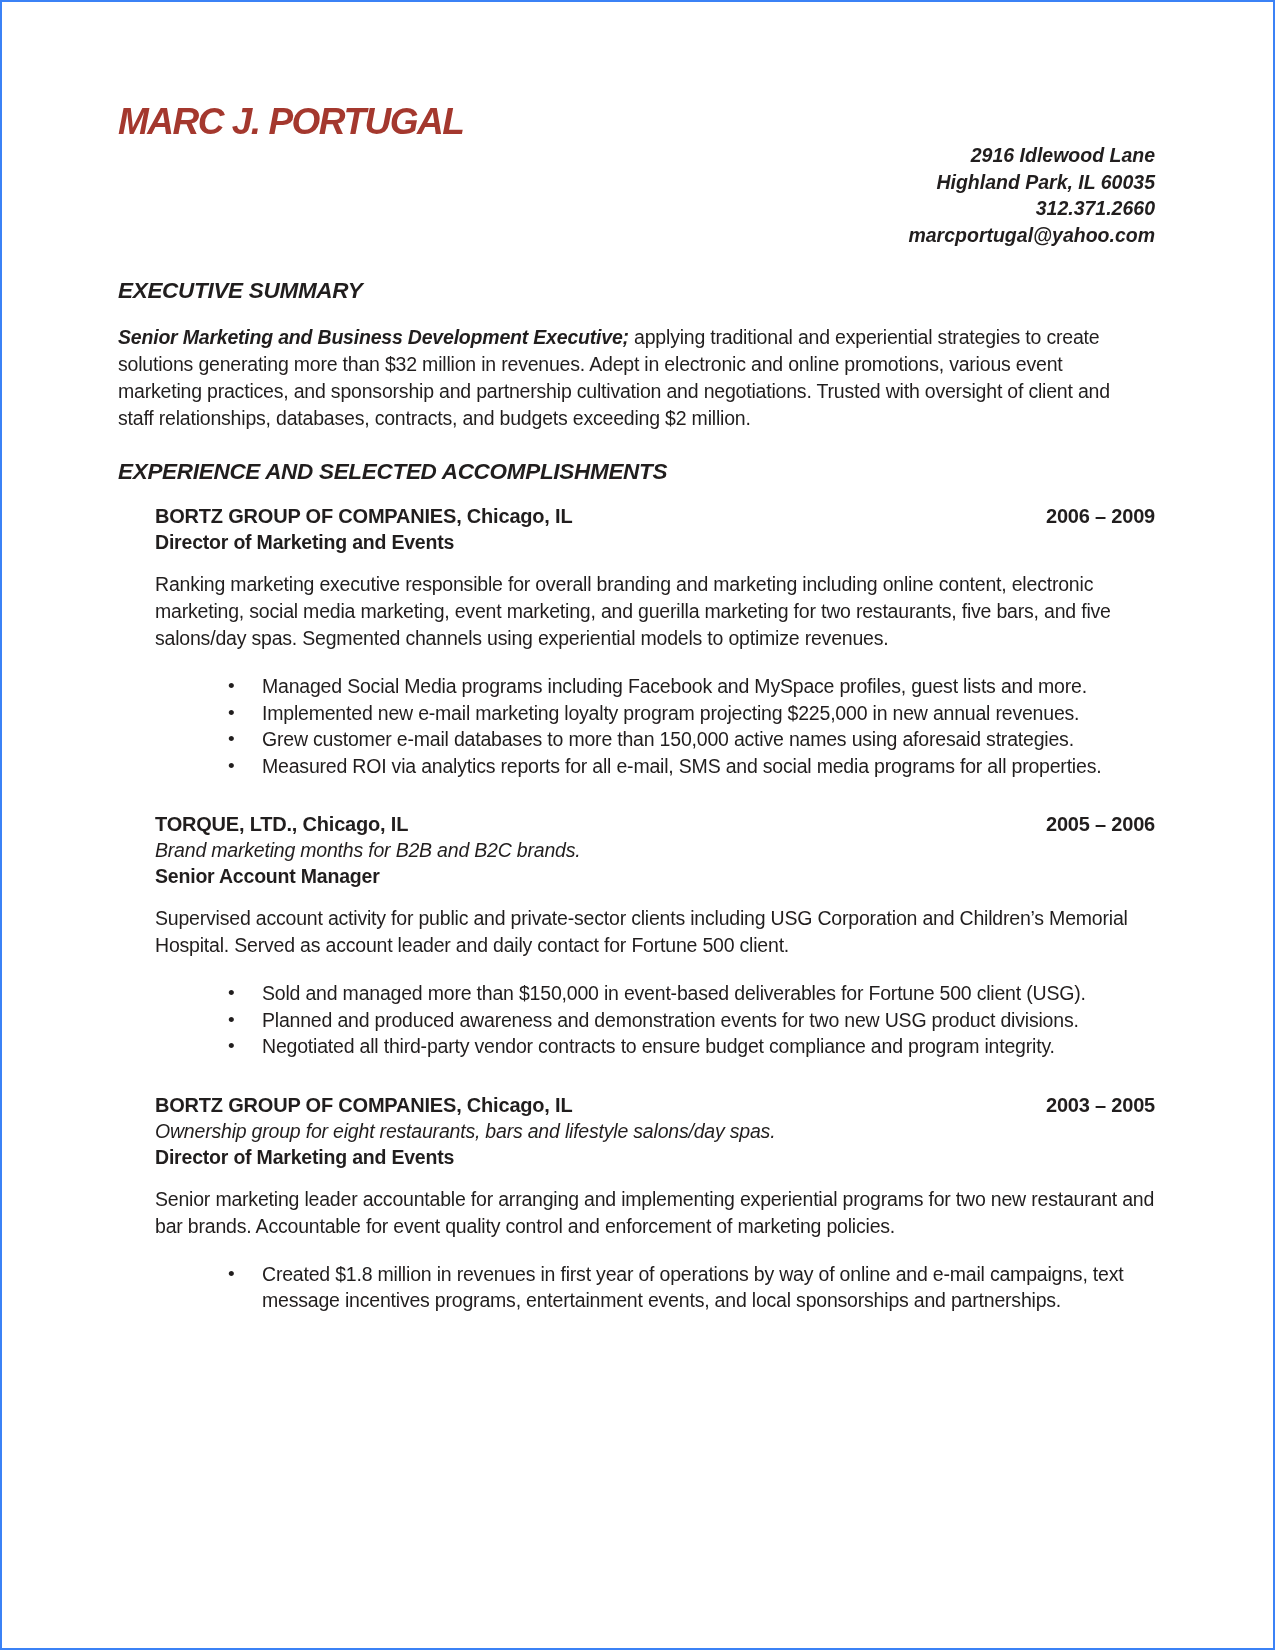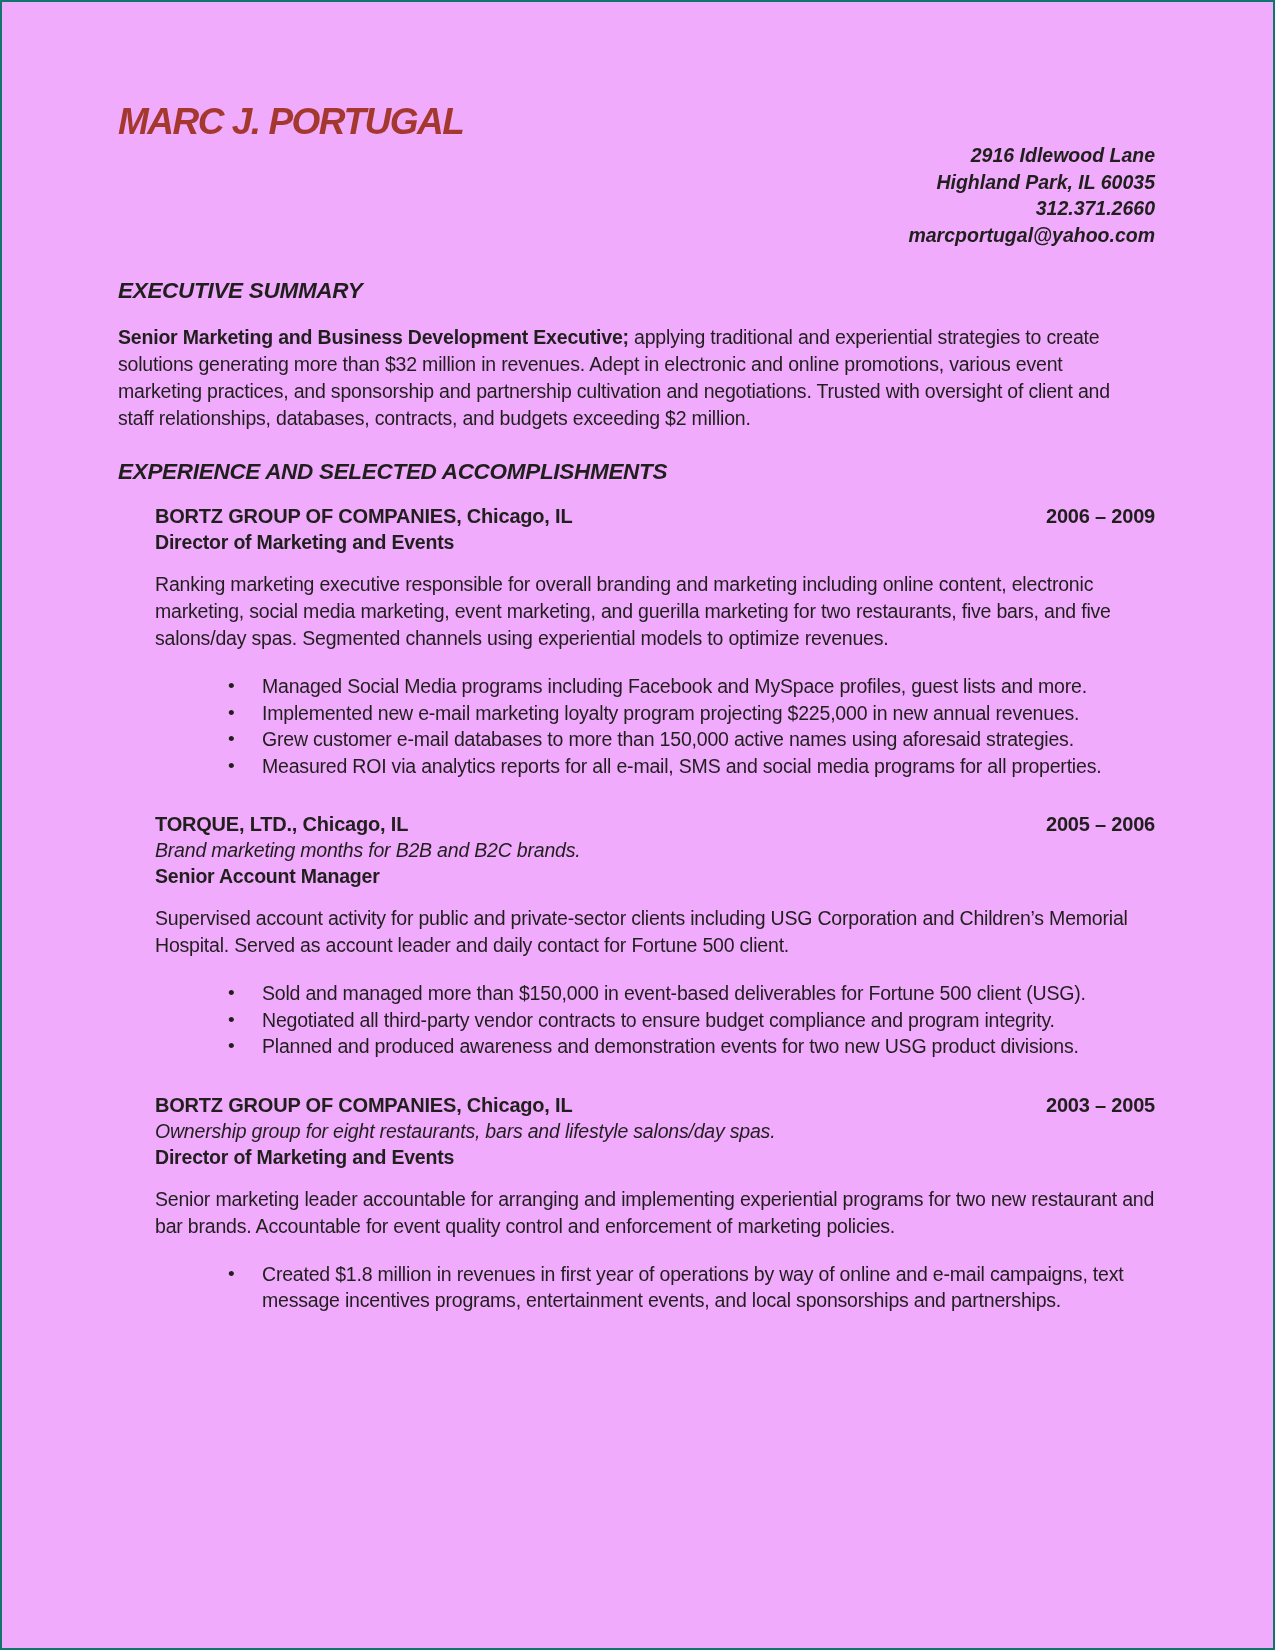--- a/index.html
+++ b/index.html
@@ -5,22 +5,22 @@
   html, body {
     margin: 0;
     padding: 0;
     background: #e8e6e2;
   }
   .sheet {
     position: relative;
     width: 1275px;
     height: 1650px;
     box-sizing: border-box;
-    background: #f0abfc;
-    border: 2px solid #0f766e;
+    background: #ffffff;
+    border: 2px solid #3b82f6;
     overflow: hidden;
     font-family: "Liberation Sans", sans-serif;
     color: #211e1e;
   }
   .page-inner {
     padding: 100px 118px 0 116px;
   }
   .candidate-name {
     margin: 0;
     font-size: 37px;
@@ -49,20 +49,21 @@
   .exp-heading  { margin-top: 26px; }
   .summary-par {
     margin: 19px 0 0 0;
     max-width: 1005px;
     font-size: 19.5px;
     line-height: 27px;
     letter-spacing: -0.2px;
   }
   .summary-lead {
     font-weight: bold;
+    font-style: italic;
     margin-top: 44px;
   }
   .job { margin-top: 32px; margin-left: 37px; }
   .job-first { margin-top: 17px; }
   .job-header {
     display: flex;
     justify-content: space-between;
     align-items: baseline;
     font-weight: bold;
     font-size: 20px;
@@ -147,22 +148,22 @@
     <section class="job">
       <div class="job-header">
         <span class="job-company">TORQUE, LTD., Chicago, IL</span>
         <span class="job-dates">2005 – 2006</span>
       </div>
       <div class="job-desc">Brand marketing months for B2B and B2C brands.</div>
       <div class="job-title">Senior Account Manager</div>
       <p class="job-summary">Supervised account activity for public and private-sector clients including USG Corporation and Children’s Memorial Hospital. Served as account leader and daily contact for Fortune 500 client.</p>
       <ul class="bullets">
         <li>Sold and managed more than $150,000 in event-based deliverables for Fortune 500 client (USG).</li>
+        <li>Planned and produced awareness and demonstration events for two new USG product divisions.</li>
         <li>Negotiated all third-party vendor contracts to ensure budget compliance and program integrity.</li>
-        <li>Planned and produced awareness and demonstration events for two new USG product divisions.</li>
       </ul>
     </section>
 
     <section class="job">
       <div class="job-header">
         <span class="job-company">BORTZ GROUP OF COMPANIES, Chicago, IL</span>
         <span class="job-dates">2003 – 2005</span>
       </div>
       <div class="job-desc">Ownership group for eight restaurants, bars and lifestyle salons/day spas.</div>
       <div class="job-title">Director of Marketing and Events</div>

